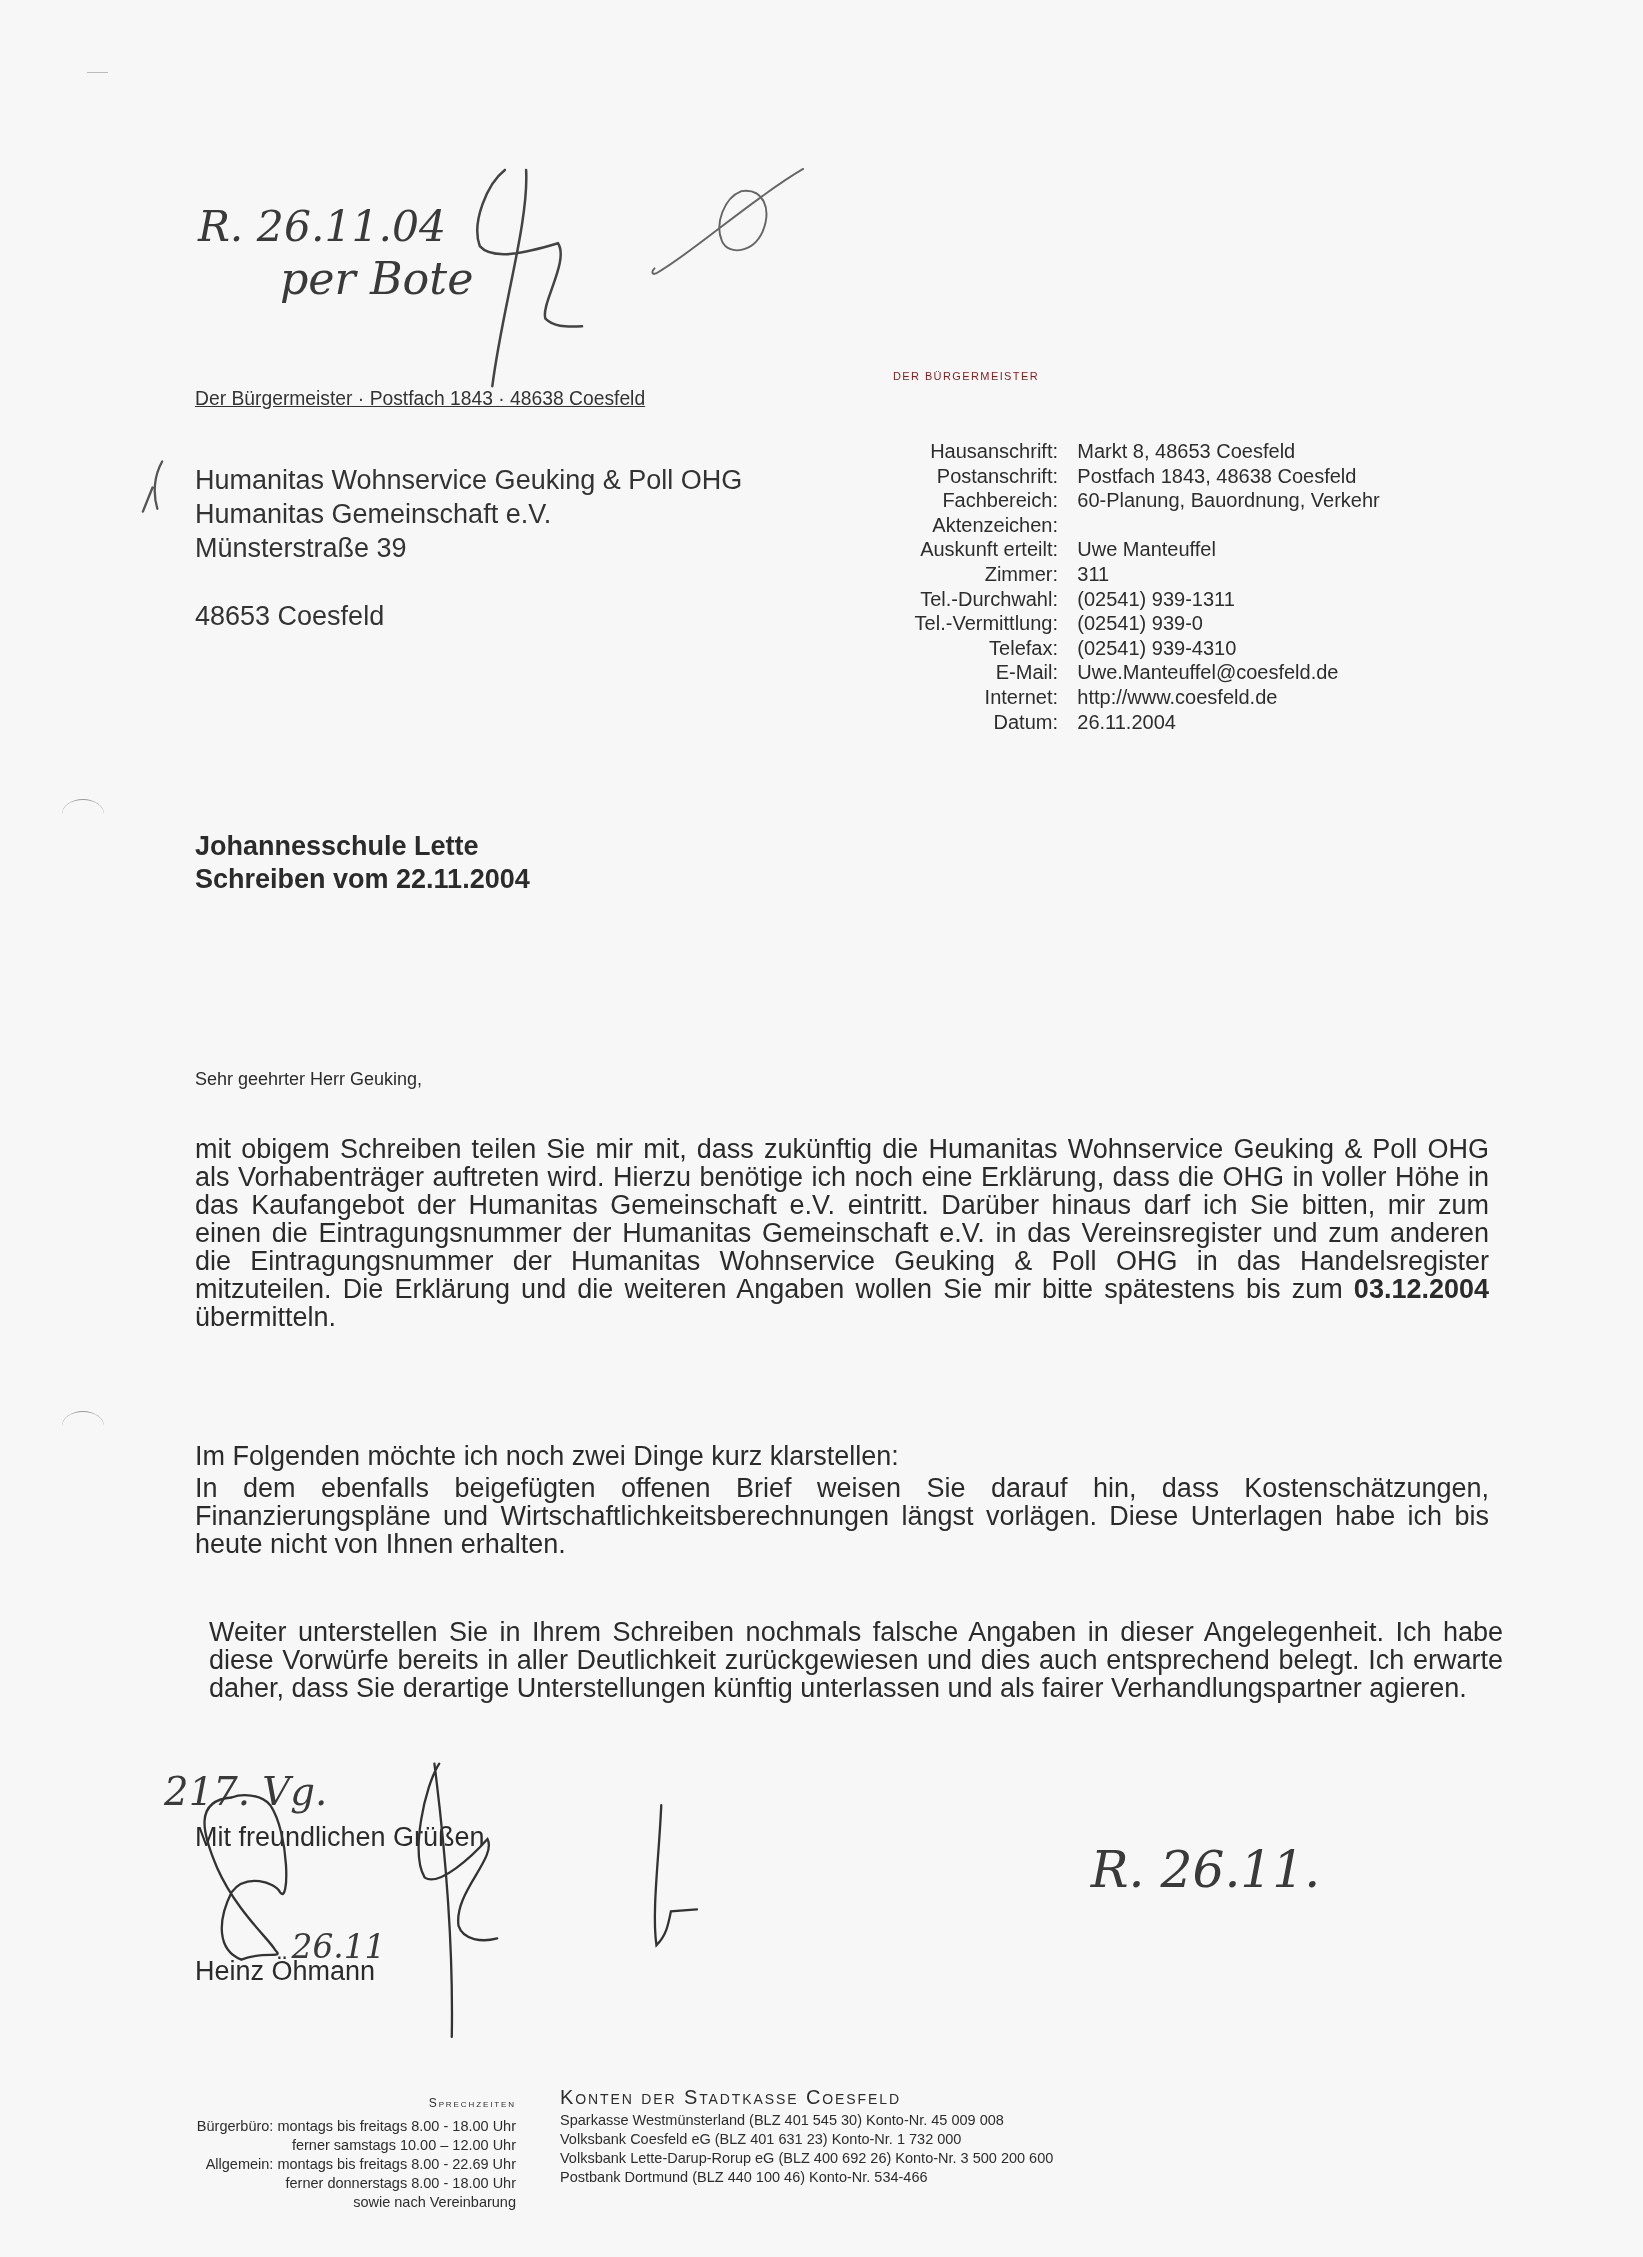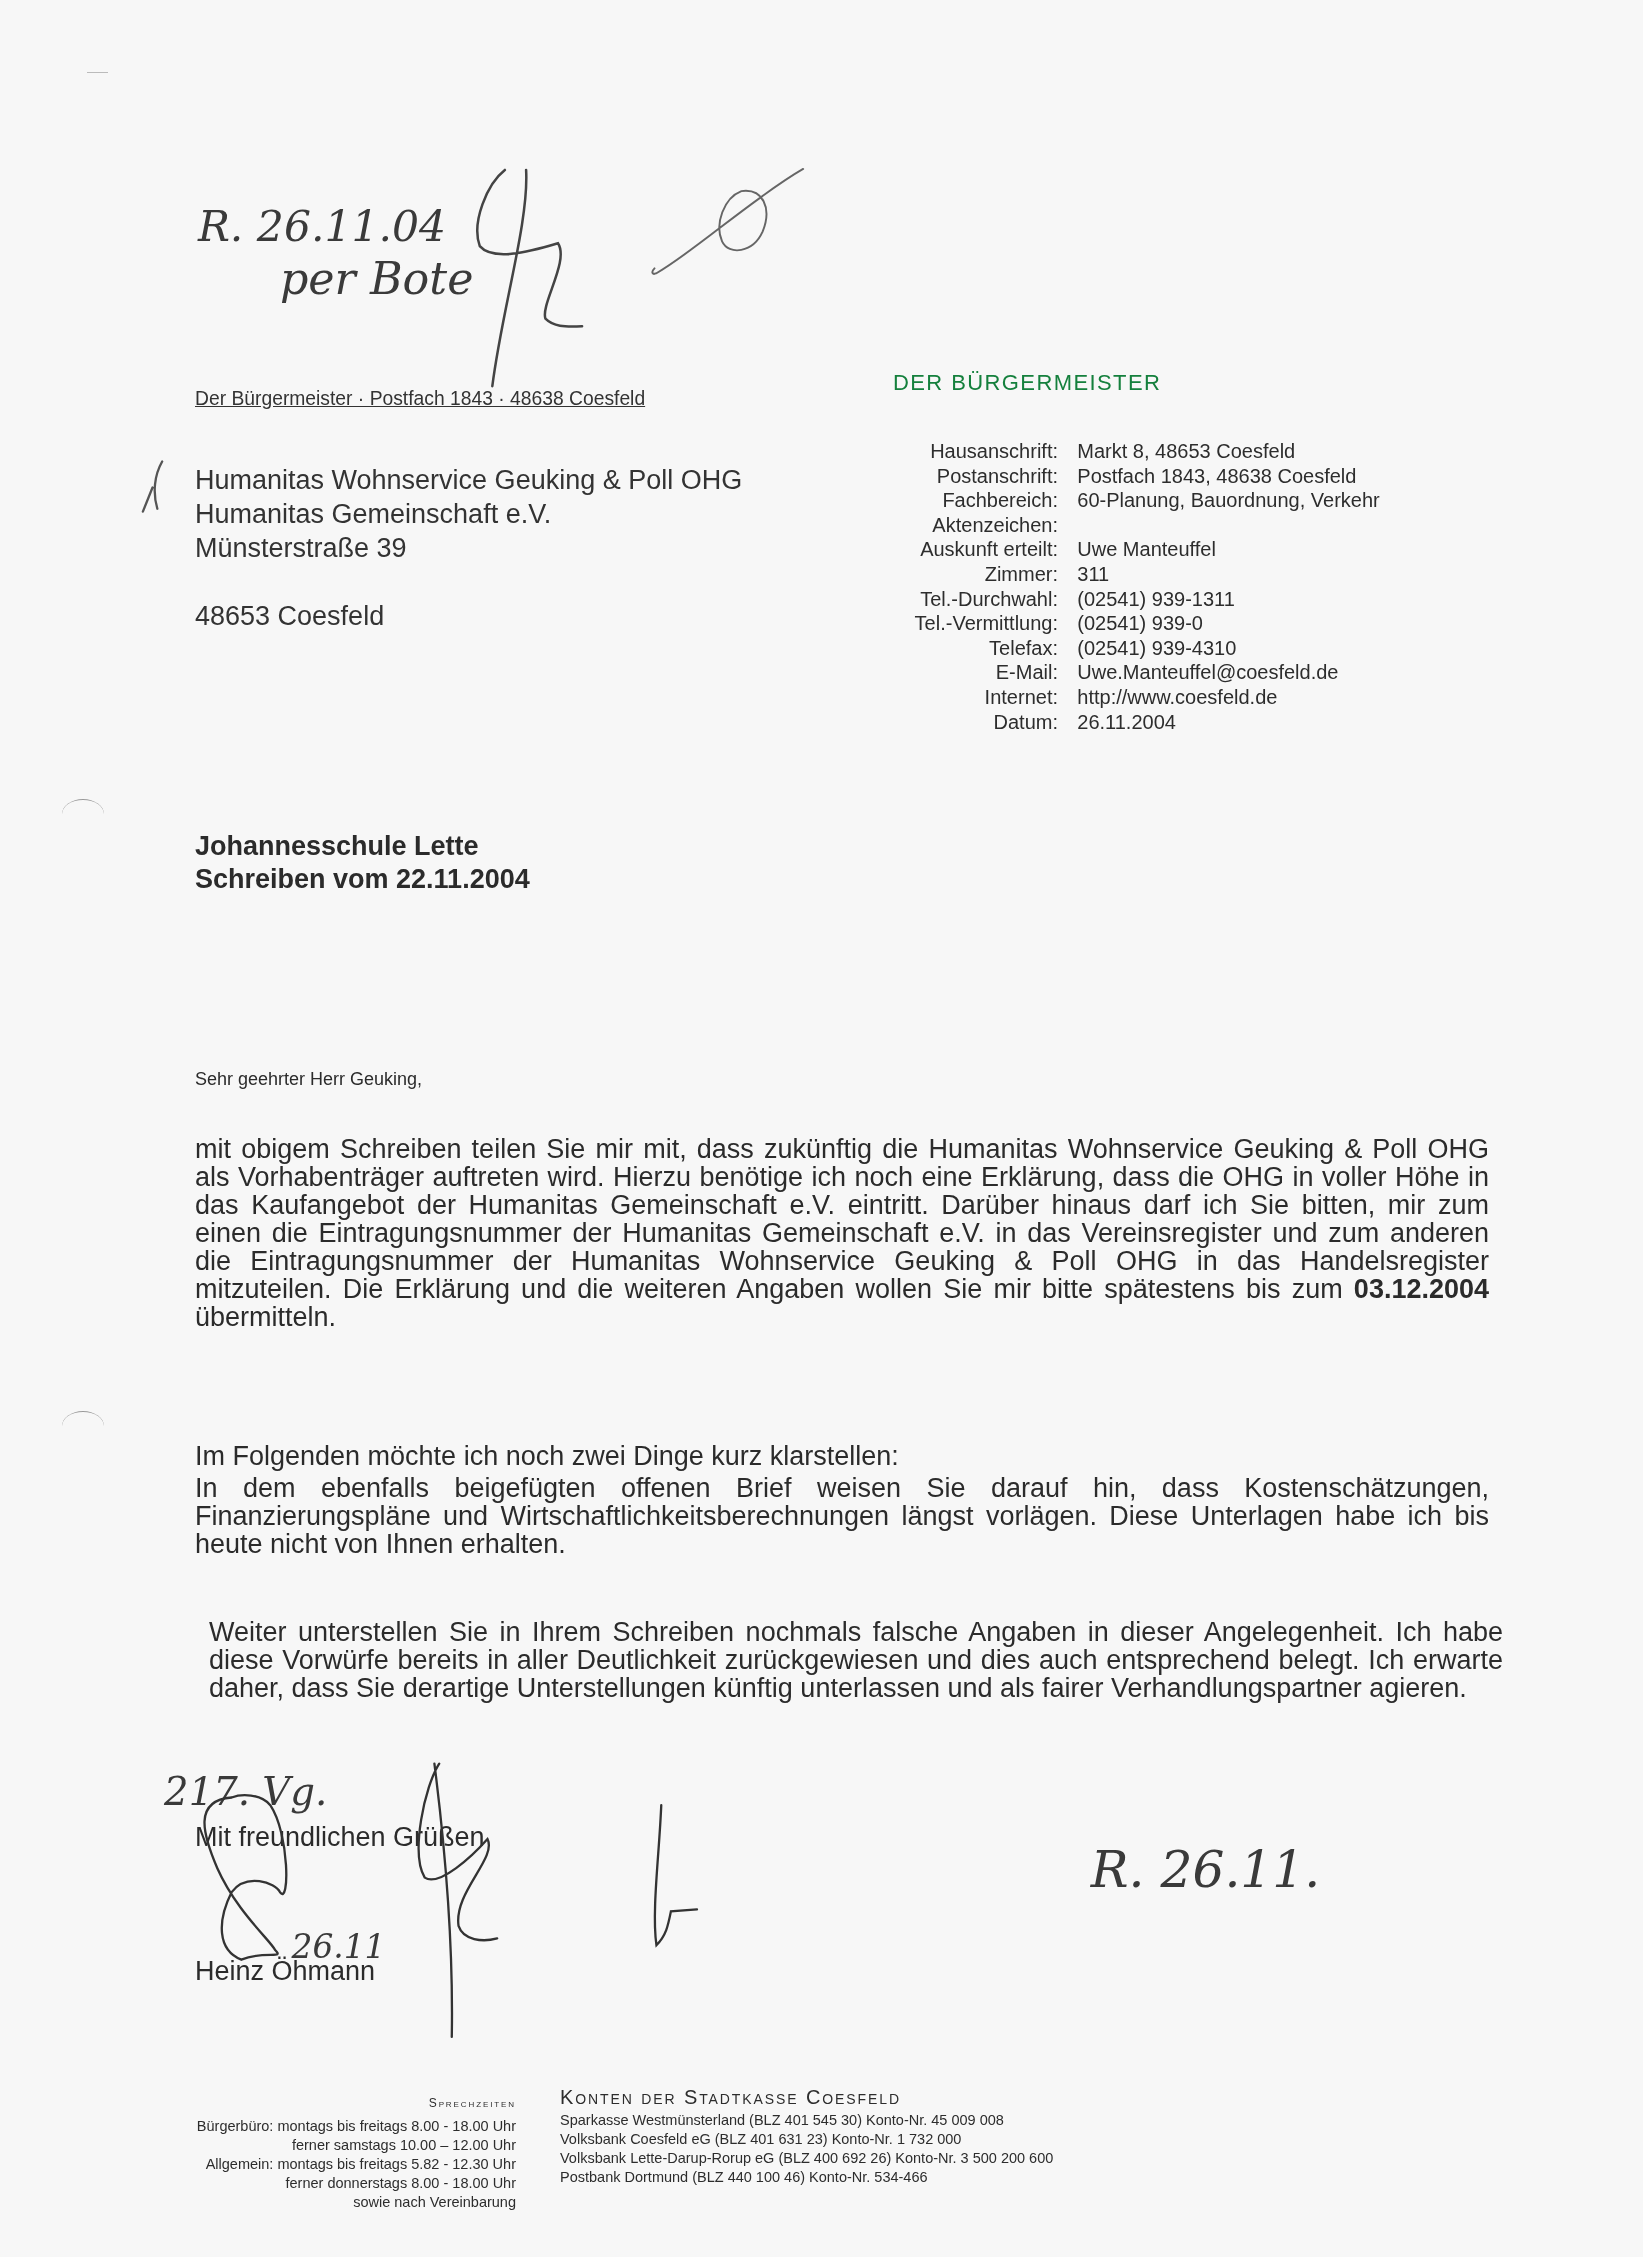--- a/index.html
+++ b/index.html
@@ -24,23 +24,23 @@
     .abs { position: absolute; }
     .sender-line {
       left: 195px; top: 388px;
       font-size: 19.3px;
       text-decoration: underline;
       color: #333;
       white-space: nowrap;
     }
     .dept-caps {
       left: 893px; top: 370px;
-      font-size: 22px;
+      font-size: 11px;
       letter-spacing: 1.4px;
-      color: #15803d;
+      color: #7f1d1d;
       text-transform: uppercase;
       text-align: center;
     }
     .recipient {
       left: 195px; top: 463px;
       font-size: 27px;
       line-height: 34px;
       color: #333;
     }
     .recipient .gap { height: 34px; }
@@ -232,21 +232,21 @@
 
   <div class="abs body-text p4">Weiter unterstellen Sie in Ihrem Schreiben nochmals falsche Angaben in dieser Angelegenheit. Ich habe diese Vorwürfe bereits in aller Deutlichkeit zurückgewiesen und dies auch entsprechend belegt. Ich erwarte daher, dass Sie derartige Unterstellungen künftig unterlassen und als fairer Verhandlungspartner agieren.</div>
 
   <div class="abs closing">Mit freundlichen Grüßen</div>
   <div class="abs signer">Heinz Öhmann</div>
 
   <div class="abs hours">
     <div class="head">Sprechzeiten</div>
     <div>Bürgerbüro: montags bis freitags  8.00 - 18.00 Uhr</div>
     <div>ferner samstags 10.00 – 12.00 Uhr</div>
-    <div>Allgemein: montags bis freitags 5.82 - 12.30 Uhr</div>
+    <div>Allgemein: montags bis freitags 8.00 - 22.69 Uhr</div>
     <div>ferner donnerstags 8.00 - 18.00 Uhr</div>
     <div>sowie nach Vereinbarung</div>
   </div>
 
   <div class="abs accounts">
     <div class="head">Konten der Stadtkasse Coesfeld</div>
     <div>Sparkasse Westmünsterland (BLZ 401 545 30) Konto-Nr. 45 009 008</div>
     <div>Volksbank Coesfeld eG (BLZ 401 631 23) Konto-Nr. 1 732 000</div>
     <div>Volksbank Lette-Darup-Rorup eG (BLZ 400 692 26) Konto-Nr. 3 500 200 600</div>
     <div>Postbank Dortmund (BLZ 440 100 46) Konto-Nr. 534-466</div>

